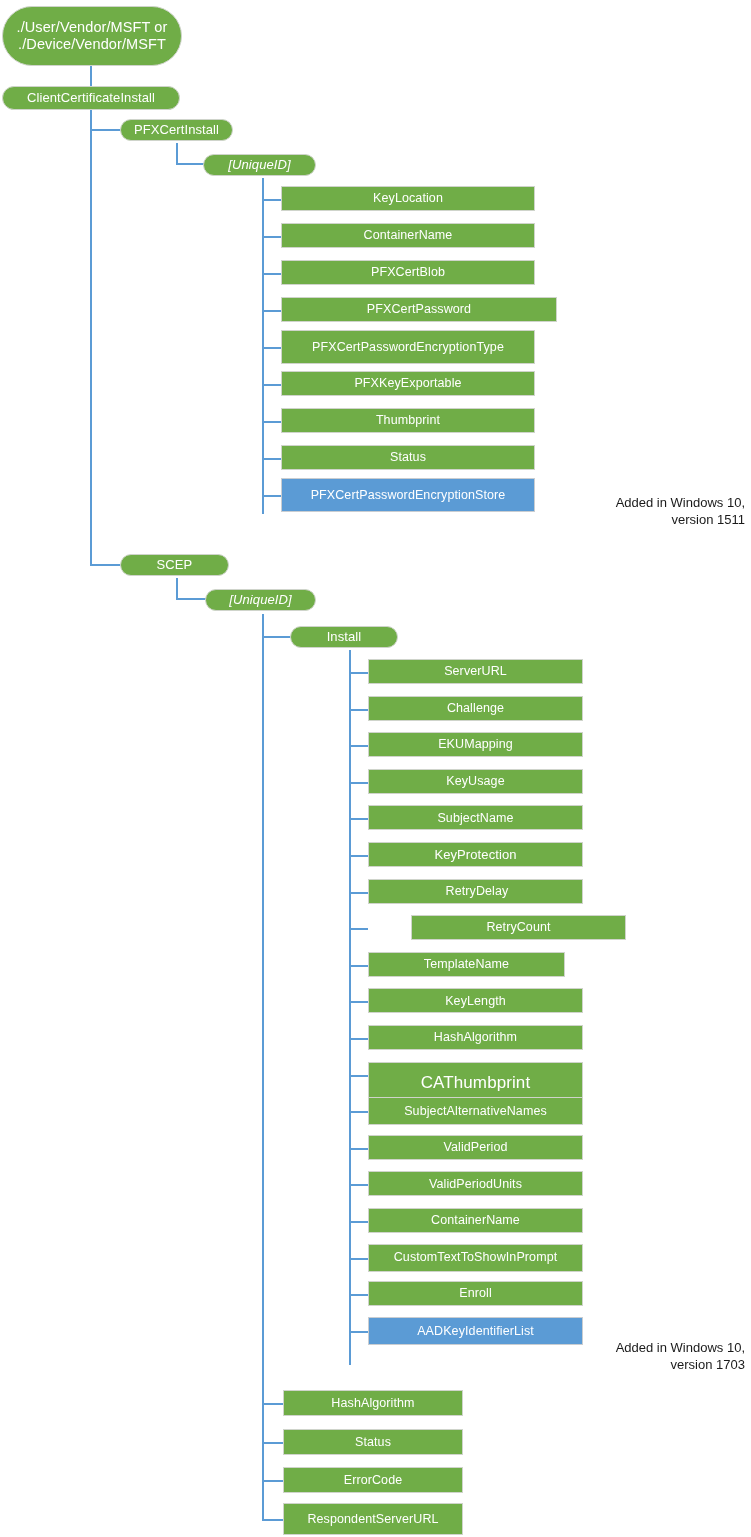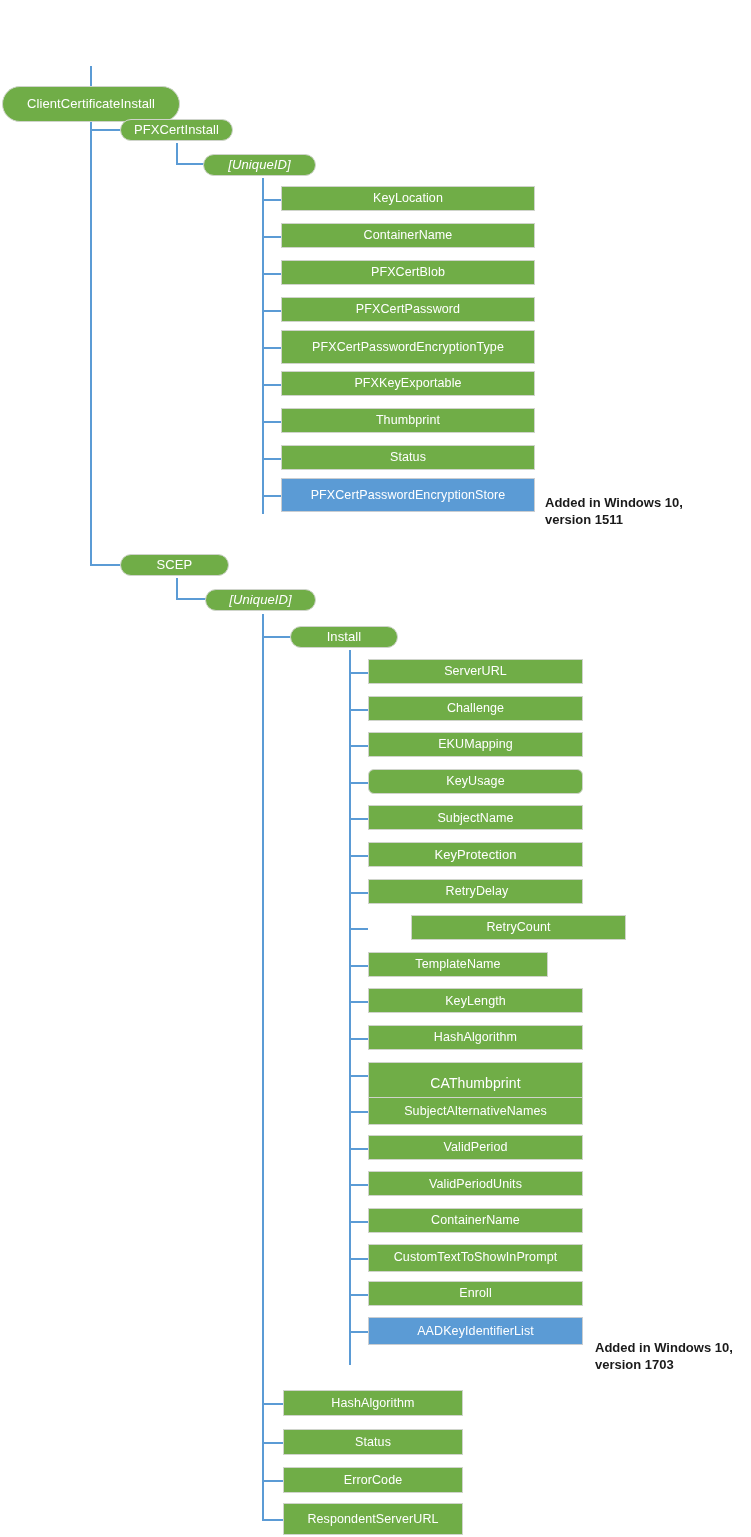--- a/index.html
+++ b/index.html
@@ -56,24 +56,23 @@
   }
   .node.rect {
     border-radius: 0;
   }
   .node.italic { font-style: italic; }
 
   
   .annotation {
     position: absolute;
     color: #1a1a1a;
-    text-align: left;
+    text-align: right;
     line-height: 1.3;
     white-space: pre-line;
-    font-weight: bold;
   }
 </style>
 </head>
 <body>
 
 <div id="diagram">
 
   <div class="line v" style="left:90px; top:66px; height:24px;"></div>
 
   <div class="line v" style="left:90px; top:108px; height:457px;"></div>
@@ -89,79 +88,81 @@
 
   <div class="line v" style="left:176px; top:578px; height:22px;"></div>
   <div class="line h" style="left:176px; top:598px; width:30px;"></div>
 
   <div class="line v" style="left:262px; top:614px; height:905px;"></div>
 
   <div class="line h" style="left:262px; top:636px; width:30px;"></div>
 
   <div class="line v" style="left:349px; top:650px; height:715px;"></div>
 
+  <div class="node green pill" style="left:2px; top:6px; width:180px; height:60px; font-size:14.5px;">./User/Vendor/MSFT or
+./Device/Vendor/MSFT</div>
 
-  <div class="node green pill" style="left:2px; top:86px; width:178px; height:36px; font-size:13px;">ClientCertificateInstall</div>
+  <div class="node green pill" style="left:2px; top:86px; width:178px; height:24px; font-size:13px;">ClientCertificateInstall</div>
 
   <div class="node green pill" style="left:120px; top:119px; width:113px; height:22px; font-size:13px;">PFXCertInstall</div>
 
   <div class="node green pill italic" style="left:203px; top:154px; width:113px; height:22px; font-size:13px;">[UniqueID]</div>
 
   <div class="node green pill" style="left:120px; top:554px; width:109px; height:22px; font-size:13px;">SCEP</div>
 
   <div class="node green pill italic" style="left:205px; top:589px; width:111px; height:22px; font-size:13px;">[UniqueID]</div>
 
   <div class="node green pill" style="left:290px; top:626px; width:108px; height:22px; font-size:13px;">Install</div>
 
   <div id="pfx-children-host">
       <div class="line h" style="left: 262px; top: 199px; width: 19px;"></div>
       <div class="node rect green" style="left: 281px; top: 186px; width: 254px; height: 25px; font-size: 12.5px;">KeyLocation</div>
       <div class="line h" style="left: 262px; top: 236px; width: 19px;"></div>
       <div class="node rect green" style="left: 281px; top: 223px; width: 254px; height: 25px; font-size: 12.5px;">ContainerName</div>
       <div class="line h" style="left: 262px; top: 273px; width: 19px;"></div>
       <div class="node rect green" style="left: 281px; top: 260px; width: 254px; height: 25px; font-size: 12.5px;">PFXCertBlob</div>
       <div class="line h" style="left: 262px; top: 310px; width: 19px;"></div>
-      <div class="node rect green" style="left: 281px; top: 297px; width: 254px; height: 25px; font-size: 12.5px;">PFXCertPassword</div>
+      <div class="node rect green" style="left: 281px; top: 297px; width: 276px; height: 25px; font-size: 12.5px;">PFXCertPassword</div>
       <div class="line h" style="left: 262px; top: 347px; width: 19px;"></div>
       <div class="node rect green" style="left: 281px; top: 330px; width: 254px; height: 34px; font-size: 12.5px;">PFXCertPasswordEncryptionType</div>
       <div class="line h" style="left: 262px; top: 384px; width: 19px;"></div>
       <div class="node rect green" style="left: 281px; top: 371px; width: 254px; height: 25px; font-size: 12.5px;">PFXKeyExportable</div>
       <div class="line h" style="left: 262px; top: 421px; width: 19px;"></div>
       <div class="node rect green" style="left: 281px; top: 408px; width: 254px; height: 25px; font-size: 12.5px;">Thumbprint</div>
       <div class="line h" style="left: 262px; top: 458px; width: 19px;"></div>
       <div class="node rect green" style="left: 281px; top: 445px; width: 254px; height: 25px; font-size: 12.5px;">Status</div>
       <div class="line h" style="left: 262px; top: 495px; width: 19px;"></div>
       <div class="node rect blue" style="left: 281px; top: 478px; width: 254px; height: 34px; font-size: 12.5px;">PFXCertPasswordEncryptionStore</div>
     </div>
 
   <div id="scep-install-children-host">
       <div class="line h" style="left: 349px; top: 672px; width: 19px;"></div>
       <div class="node rect green" style="left: 368px; top: 659px; width: 215px; height: 25px; font-size: 12.5px;">ServerURL</div>
       <div class="line h" style="left: 349px; top: 708.6px; width: 19px;"></div>
       <div class="node rect green" style="left: 368px; top: 695.6px; width: 215px; height: 25px; font-size: 12.5px;">Challenge</div>
       <div class="line h" style="left: 349px; top: 745.2px; width: 19px;"></div>
       <div class="node rect green" style="left: 368px; top: 732.2px; width: 215px; height: 25px; font-size: 12.5px;">EKUMapping</div>
       <div class="line h" style="left: 349px; top: 781.8px; width: 19px;"></div>
-      <div class="node rect green" style="left: 368px; top: 768.8px; width: 215px; height: 25px; font-size: 12.5px; border-radius: 6px;">KeyUsage</div>
+      <div class="node rect green" style="left: 368px; top: 768.8px; width: 215px; height: 25px; font-size: 12.5px;">KeyUsage</div>
       <div class="line h" style="left: 349px; top: 818.4px; width: 19px;"></div>
       <div class="node rect green" style="left: 368px; top: 805.4px; width: 215px; height: 25px; font-size: 12.5px;">SubjectName</div>
       <div class="line h" style="left: 349px; top: 855px; width: 19px;"></div>
       <div class="node rect green" style="left: 368px; top: 842px; width: 215px; height: 25px; font-size: 13px;">KeyProtection</div>
       <div class="line h" style="left: 349px; top: 891.6px; width: 19px;"></div>
       <div class="node rect green" style="left: 368px; top: 878.6px; width: 215px; height: 25px; font-size: 12.5px; padding-left: 7px;">RetryDelay</div>
       <div class="line h" style="left: 349px; top: 928.2px; width: 19px;"></div>
       <div class="node rect green" style="left: 368px; top: 915.2px; width: 215px; height: 25px; font-size: 12.5px; margin-left: 43px;">RetryCount</div>
       <div class="line h" style="left: 349px; top: 964.8px; width: 19px;"></div>
-      <div class="node rect green" style="left: 368px; top: 951.8px; width: 180px; height: 25px; font-size: 12.5px;">TemplateName</div>
+      <div class="node rect green" style="left: 368px; top: 951.8px; width: 197px; height: 25px; font-size: 12.5px;">TemplateName</div>
       <div class="line h" style="left: 349px; top: 1001.4px; width: 19px;"></div>
       <div class="node rect green" style="left: 368px; top: 988.4px; width: 215px; height: 25px; font-size: 12.5px;">KeyLength</div>
       <div class="line h" style="left: 349px; top: 1038px; width: 19px;"></div>
       <div class="node rect green" style="left: 368px; top: 1025px; width: 215px; height: 25px; font-size: 12.5px;">HashAlgorithm</div>
       <div class="line h" style="left: 349px; top: 1074.6px; width: 19px;"></div>
-      <div class="node rect green" style="left: 368px; top: 1061.6px; width: 215px; height: 43px; font-size: 14px;">CAThumbprint</div>
+      <div class="node rect green" style="left: 368px; top: 1061.6px; width: 215px; height: 43px; font-size: 17px;">CAThumbprint</div>
       <div class="line h" style="left: 349px; top: 1111.2px; width: 19px;"></div>
       <div class="node rect green" style="left: 368px; top: 1097.2px; width: 215px; height: 28px; font-size: 12.5px;">SubjectAlternativeNames</div>
       <div class="line h" style="left: 349px; top: 1147.8px; width: 19px;"></div>
       <div class="node rect green" style="left: 368px; top: 1134.8px; width: 215px; height: 25px; font-size: 12.5px;">ValidPeriod</div>
       <div class="line h" style="left: 349px; top: 1184.4px; width: 19px;"></div>
       <div class="node rect green" style="left: 368px; top: 1171.4px; width: 215px; height: 25px; font-size: 12.5px;">ValidPeriodUnits</div>
       <div class="line h" style="left: 349px; top: 1221px; width: 19px;"></div>
       <div class="node rect green" style="left: 368px; top: 1208px; width: 215px; height: 25px; font-size: 12.5px;">ContainerName</div>
       <div class="line h" style="left: 349px; top: 1257.6px; width: 19px;"></div>
       <div class="node rect green" style="left: 368px; top: 1243.6px; width: 215px; height: 28px; font-size: 12.5px;">CustomTextToShowInPrompt</div>

